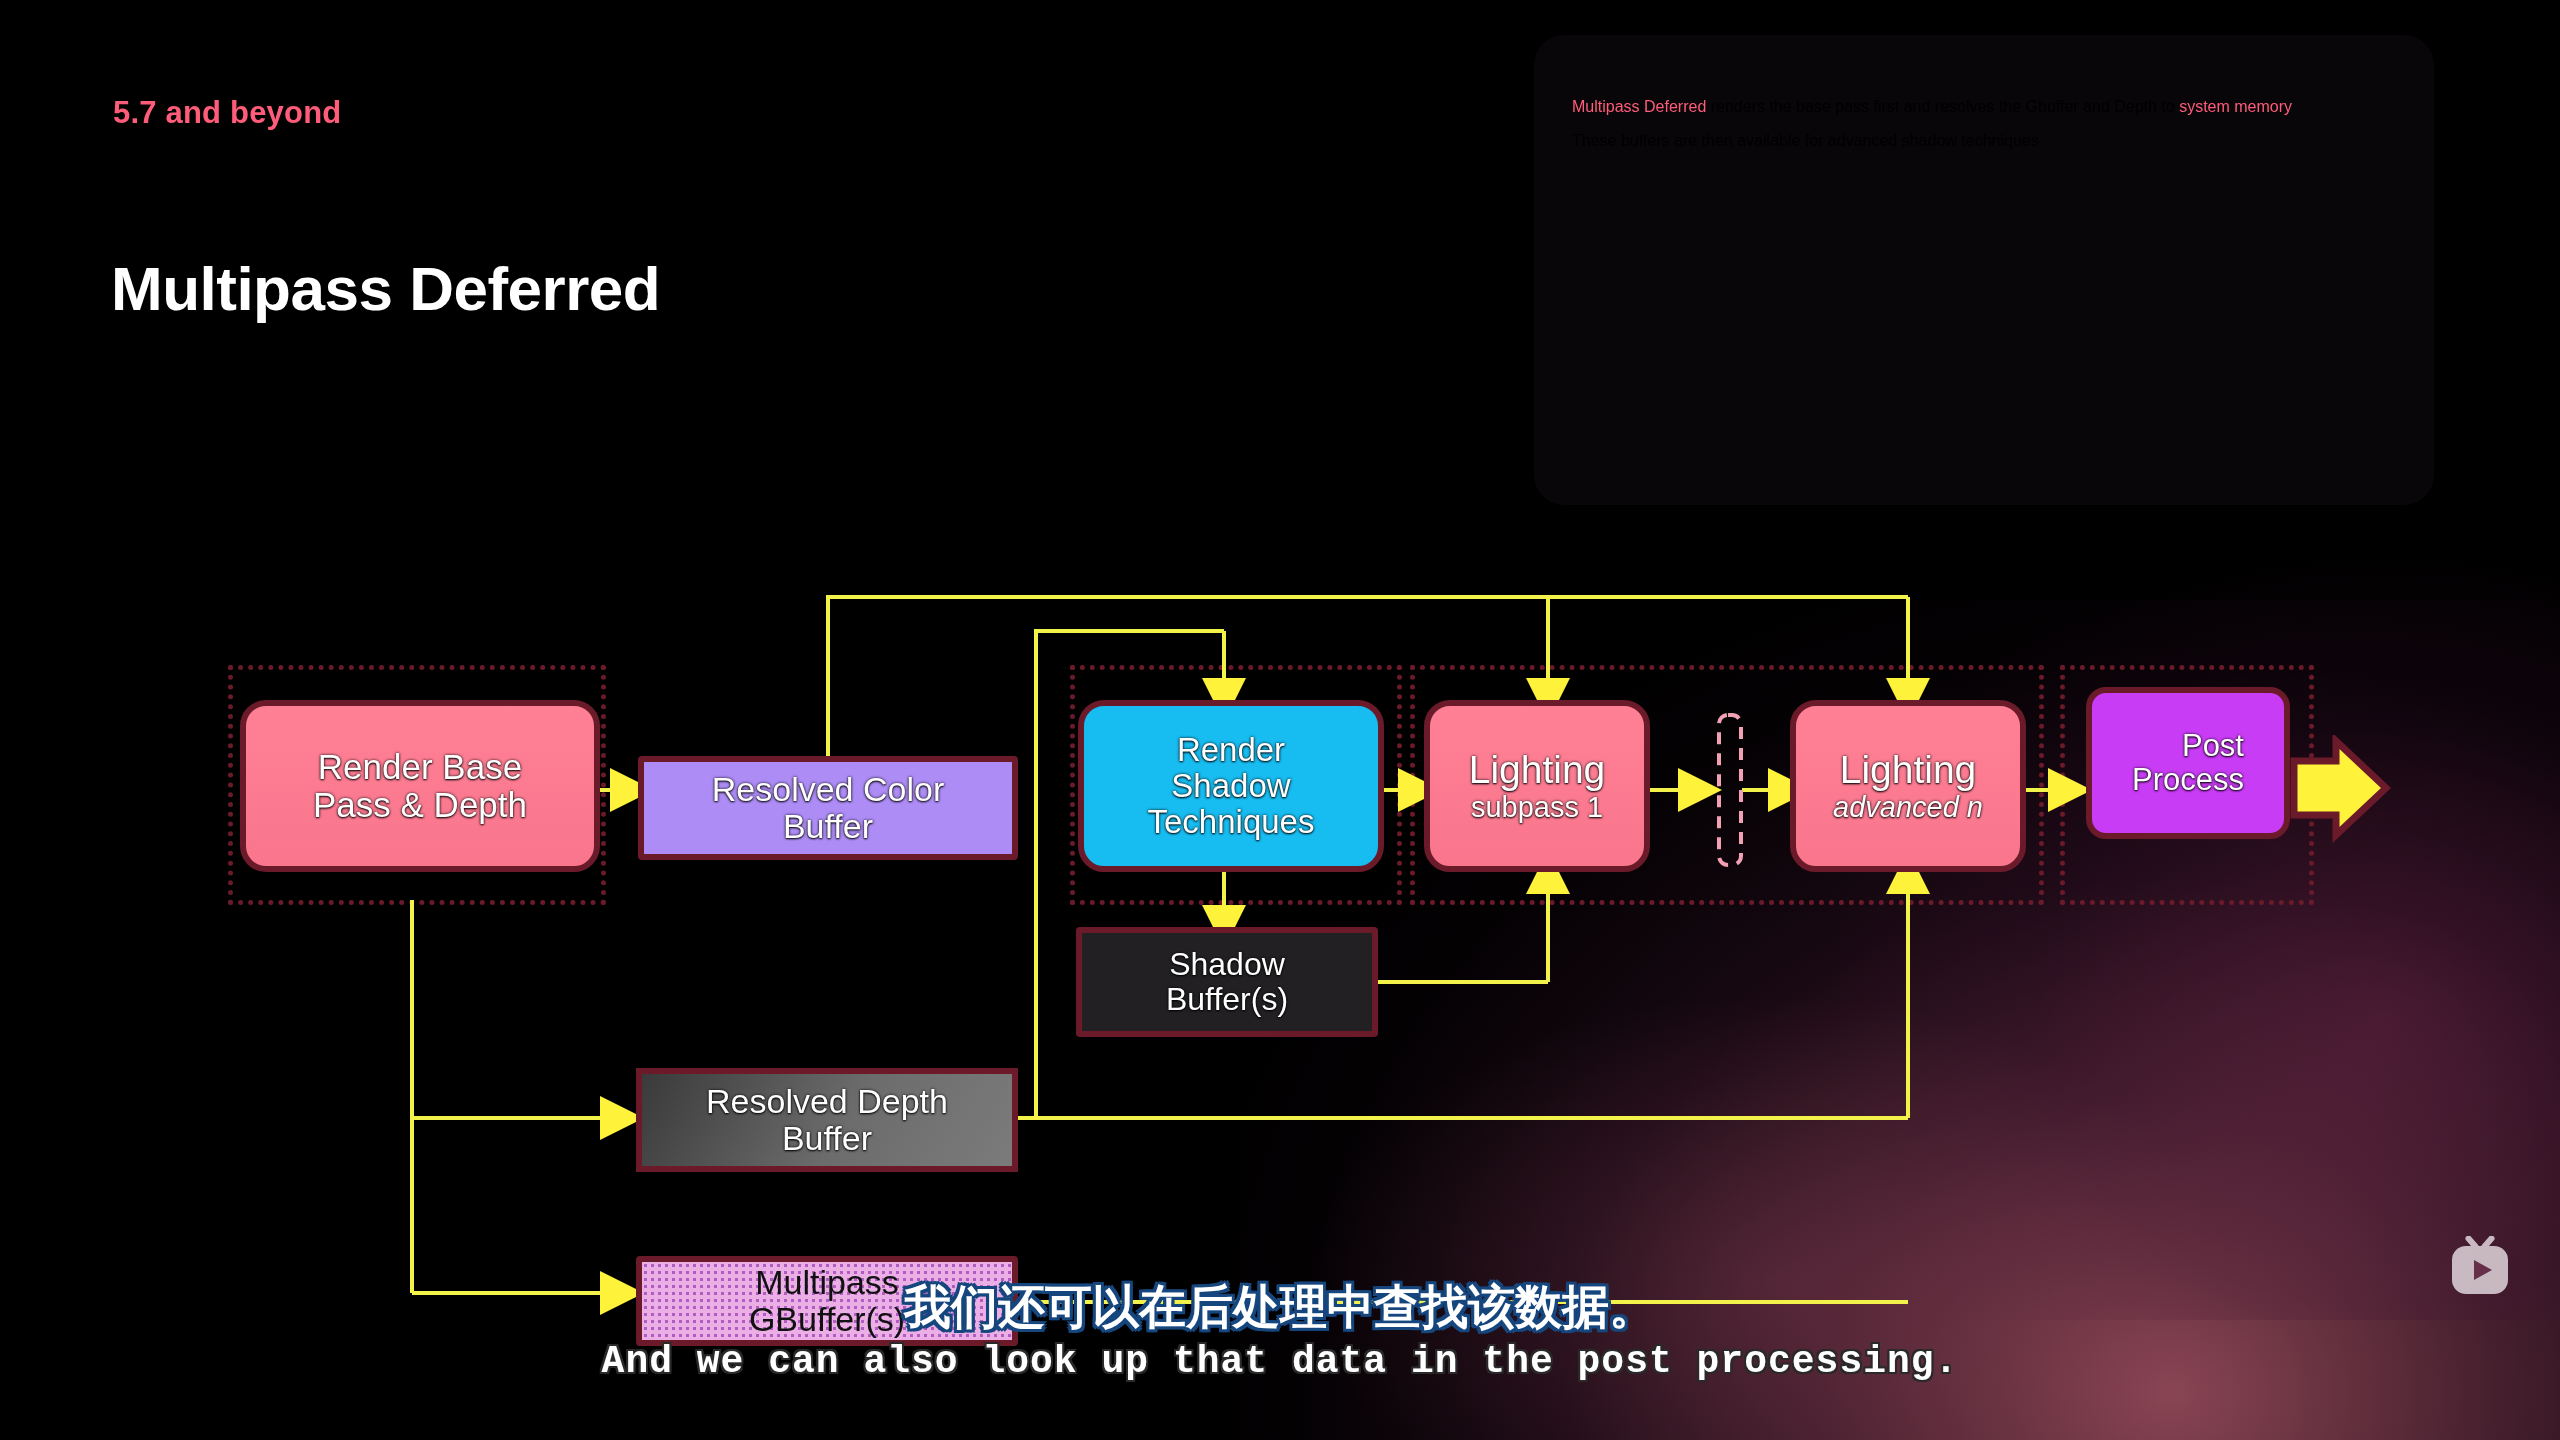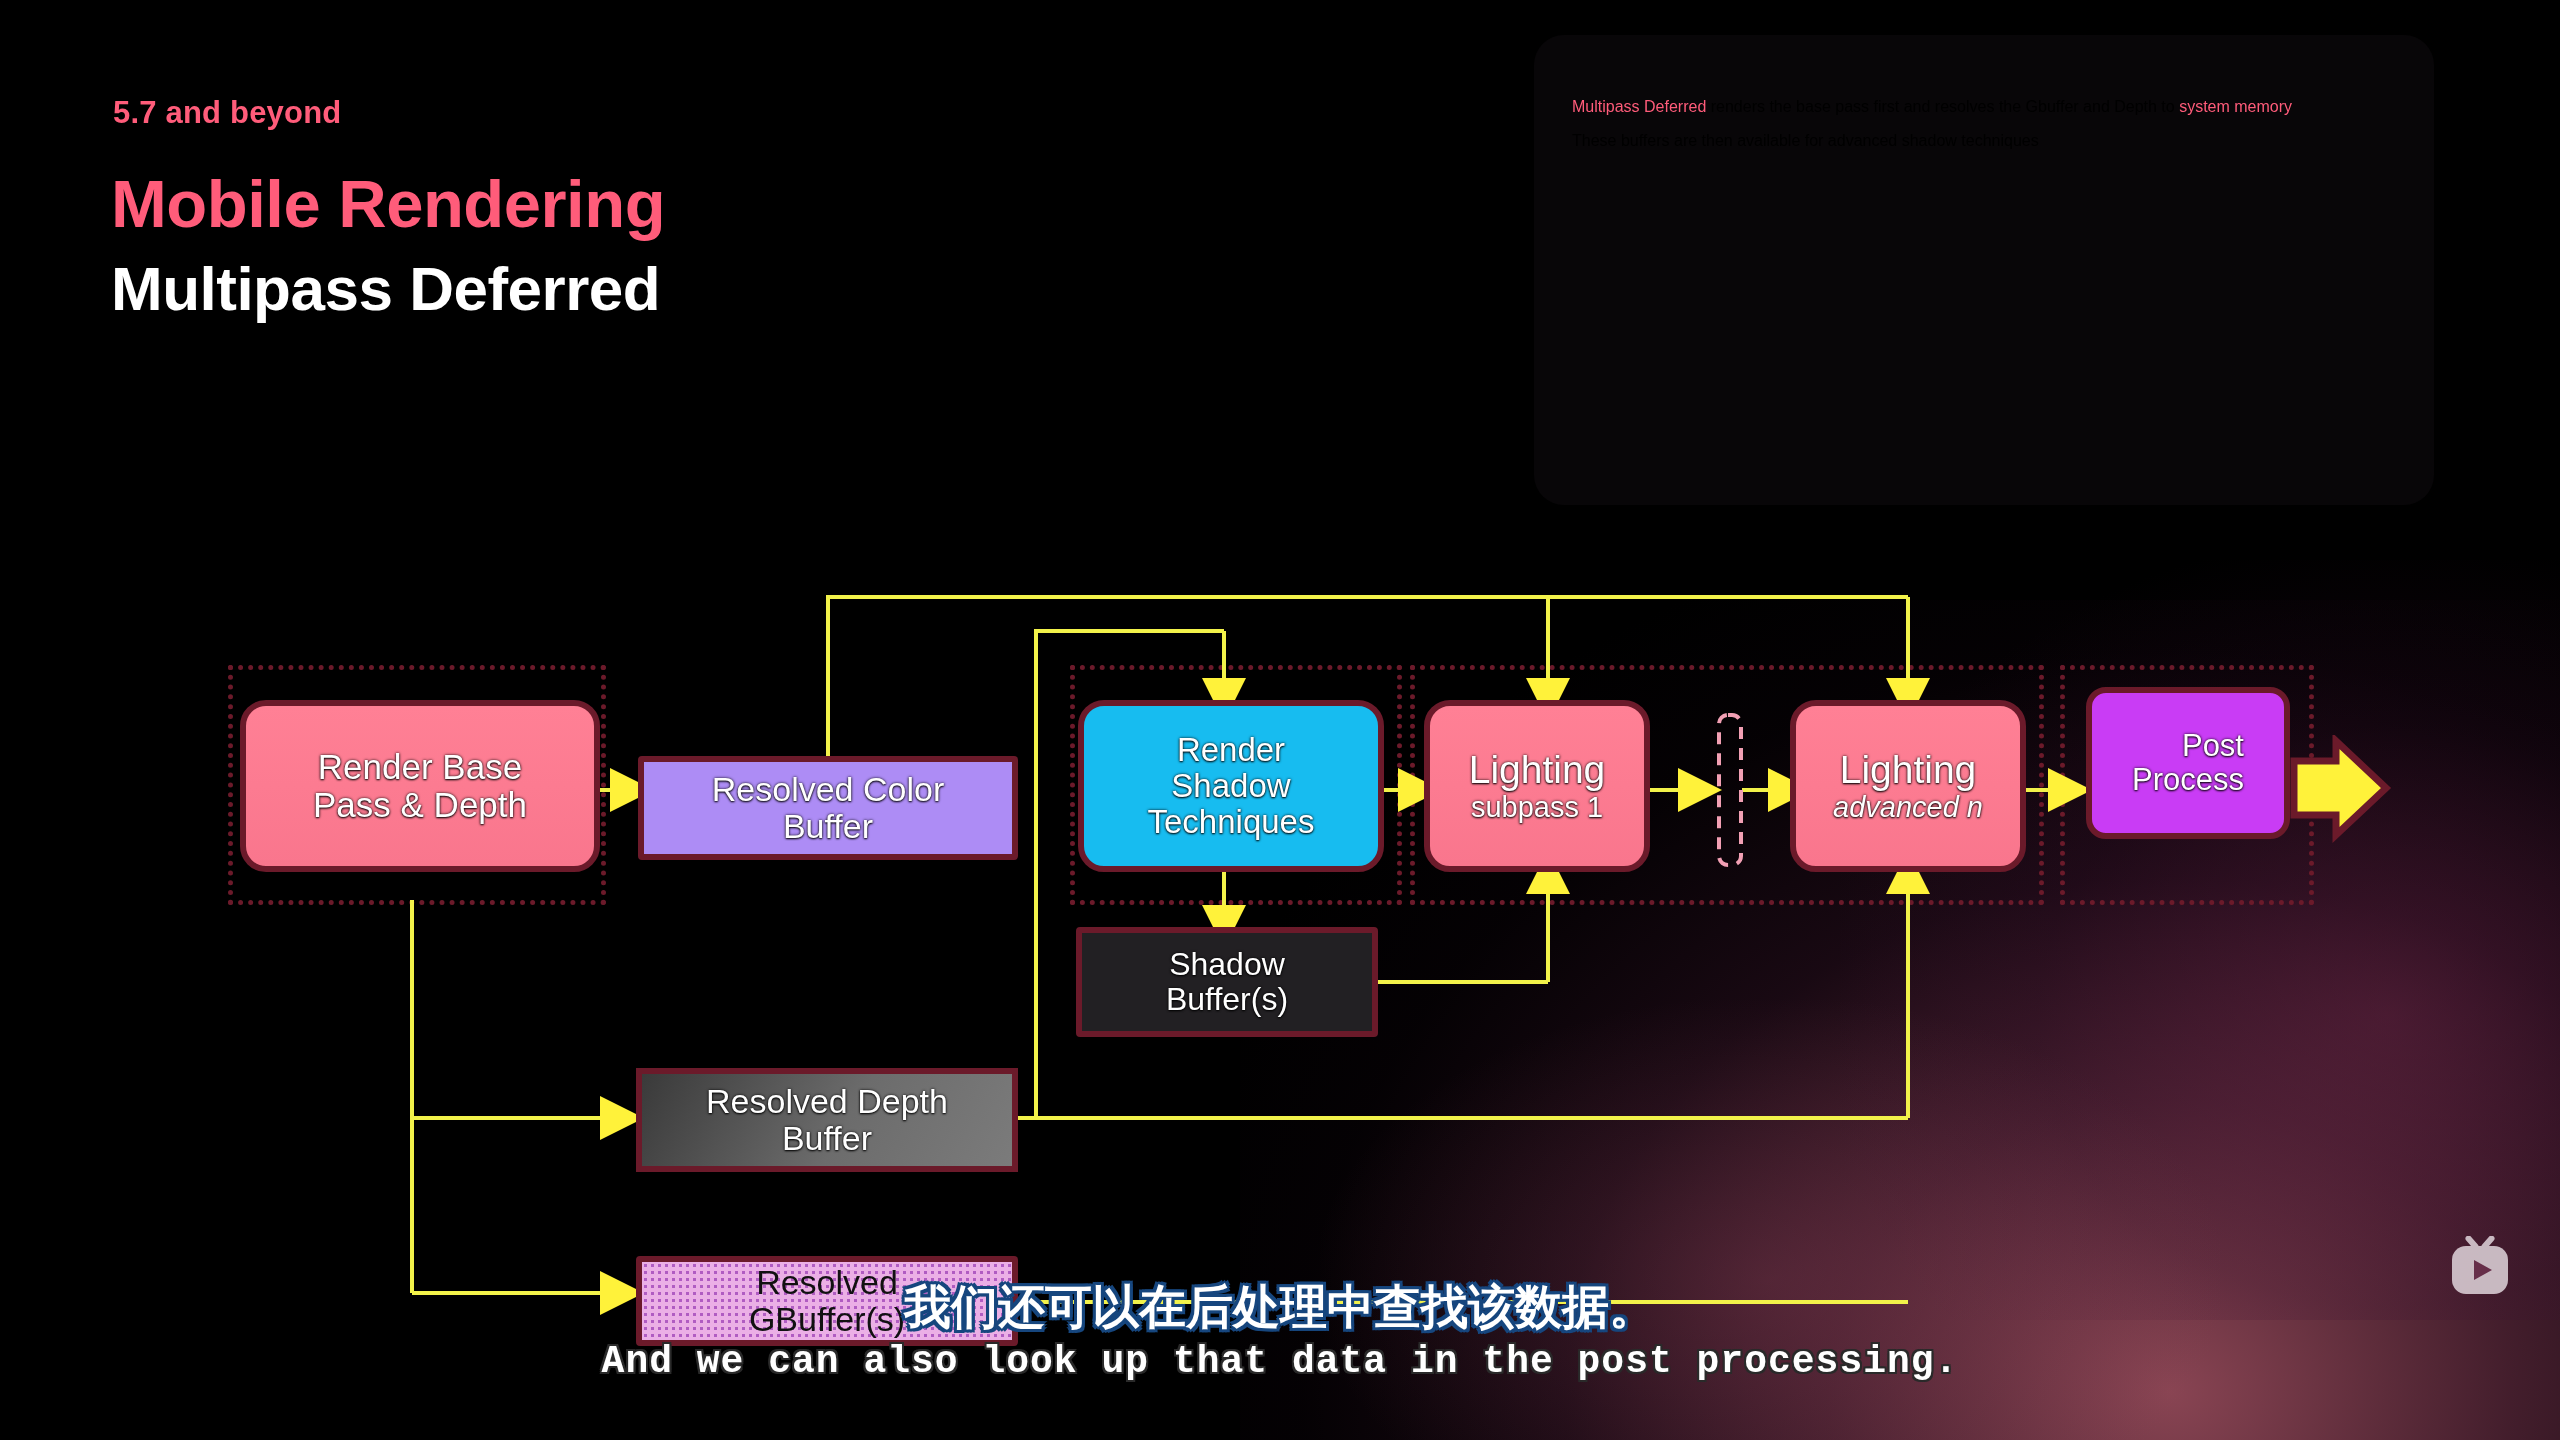--- a/index.html
+++ b/index.html
@@ -78,21 +78,20 @@
 <body>
 
 <div id="stage">
 
   <div class="bg-base"></div>
   <div class="bg-glow-a"></div>
   <div class="bg-glow-b"></div>
   <div class="bg-glow-c"></div>
 
   <div class="eyebrow">5.7 and beyond</div>
-  <div class="title1">Mobile Rendering</div>
   <div class="title2">Multipass Deferred</div>
 
   <div class="panel"></div>
   <div class="panel-inner">
     <p><span class="accent">Multipass Deferred</span><span> renders the base pass first and resolves the Gbuffer and Depth to </span><span class="accent">system memory</span></p>
     <div class="gap"></div>
     <p>These buffers are then available for advanced shadow techniques</p>
   </div>
 
   <div id="diagram">
@@ -198,21 +197,21 @@
 
     <div class="node n-gray" style="left:636px;top:1068px;width:382px;height:104px;font-size:34px;">
       <span class="lbl">
         <span>Resolved Depth</span><br>
         <span>Buffer</span>
       </span>
     </div>
 
     <div class="node n-gbuf" style="left:636px;top:1256px;width:382px;height:90px;font-size:34px;">
       <span class="lbl">
-        <span>Resolved</span><br>
+        <span>Multipass</span><br>
         <span>GBuffer(s)</span>
       </span>
     </div>
 
   </div>
 
   <div class="sub-cn">我们还可以在后处理中查找该数据。</div>
   <div class="sub-en">And we can also look up that data in the post processing.</div>
 
   <svg class="watermark" viewBox="0 0 64 62">

